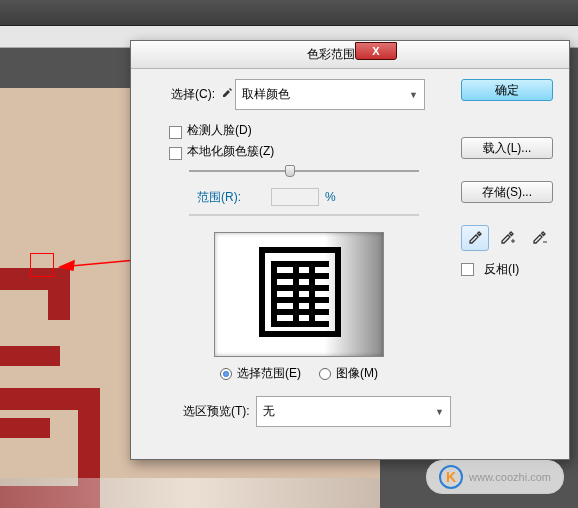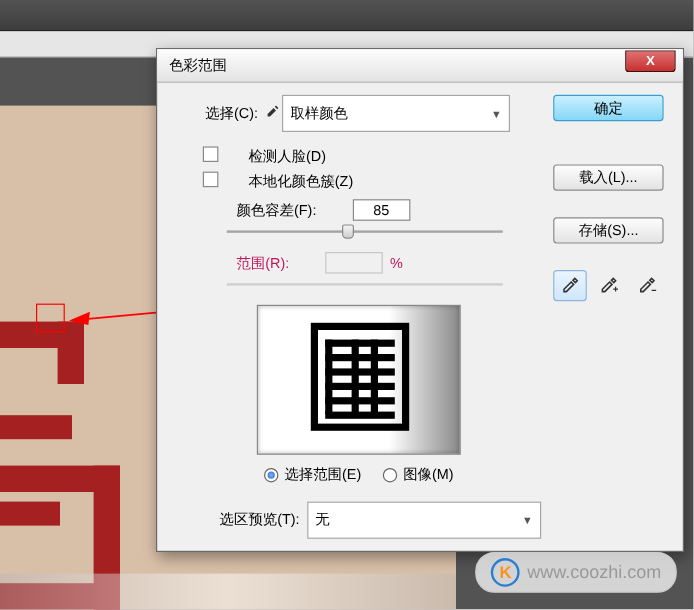--- a/index.html
+++ b/index.html
@@ -18,51 +18,51 @@
   .seal-red .g4 { left: 20px; top: 150px; width: 70px; height: 20px; }
 
   .sample-box { position: absolute; left: 30px; top: 253px; width: 24px; height: 24px; border: 1.5px solid #ff0000; }
 
   .dialog {
     position: absolute; left: 130px; top: 40px; width: 440px; height: 420px;
     background: #f0f0f0; border: 1px solid #6a6a6a; box-shadow: 2px 4px 12px rgba(0,0,0,.4);
   }
   .dlg-title {
     height: 28px; background: linear-gradient(#fdfdfd,#e3e3e3); border-bottom: 1px solid #b5b5b5;
-    display: flex; align-items: center; justify-content: space-between; padding: 0 0 0 10px;
+    display: flex; align-items: center; justify-content: center; padding: 0 0 0 10px;
   }
   .dlg-close {
     width: 42px; height: 18px; margin-right: 6px; margin-top: -8px; border: 1px solid #4a0a0a;
     background: linear-gradient(#e07070,#c83030); border-radius: 0 0 3px 3px; color: #fff;
     display:flex; align-items:center; justify-content:center; font-size: 11px; font-weight: bold;
   }
   .dlg-body { display: flex; height: calc(100% - 28px); }
   .dlg-left { flex: 1; padding: 10px 6px 10px 16px; }
   .dlg-right { width: 112px; padding: 10px 10px 10px 4px; }
 
   .row { display:flex; align-items:center; margin-bottom: 8px; }
   .row-sel { margin-left: 24px; margin-bottom: 12px; }
   .row-sel label { margin-right: 6px; }
   .eyedrop-ico { width: 14px; display:inline-block; }
   .select-box {
     flex: 1; height: 31px; border: 1px solid #a6a6a6; background: #fff; display:flex; align-items:center;
     padding: 0 6px; justify-content: space-between; max-width: 190px;
   }
   .select-arrow { font-size: 9px; color: #555; }
 
-  .chk-row { display:flex; align-items:flex-start; margin-bottom: 4px; margin-left: 22px; gap: 20px; }
+  .chk-row { display:flex; align-items:flex-end; margin-bottom: 4px; margin-left: 22px; }
   .chk { width: 13px; height: 13px; border: 1px solid #888; background: #fff; margin-right: 5px; }
 
   .fuzz-row { margin-left: 50px; margin-top: 6px; display:flex; align-items:center; }
   .num-input { width: 48px; height: 18px; border: 1px solid #888; background:#fff; text-align:center; margin-left: 30px; padding-top:1px; }
   .slider { position: relative; width: 230px; height: 14px; margin-left: 42px; margin-top: 2px; }
   .slider-track { position:absolute; top:6px; left:0; right:0; height:2px; background:#a5a5a5; }
   .slider-thumb { position:absolute; top:1px; width:10px; height:12px; background: linear-gradient(#f4f4f4,#cfcfcf); border:1px solid #888; border-radius:2px 2px 4px 4px; }
 
-  .disabled { color: #be185d; }
+  .disabled { color: #0369a1; }
   .preview-box { width: 170px; height: 125px; background: linear-gradient(90deg,#fff 0%, #fff 65%, #8a8a8a 100%); border: 1px solid #888; box-shadow: inset 0 0 4px rgba(0,0,0,.3); margin: 10px auto 8px; position: relative; }
   .stamp-black { position:absolute; left: 44px; top: 14px; width: 82px; height: 90px; border: 6px solid #000; }
   .stamp-black::before, .stamp-black::after { content:""; position:absolute; background:#000; }
   .stamp-black::before { left: 6px; top: 8px; width: 58px; height: 6px; box-shadow: 0 12px 0 #000, 0 24px 0 #000, 0 36px 0 #000, 0 48px 0 #000, 0 60px 0 #000; }
   .stamp-black::after { left: 28px; top: 8px; width: 6px; height: 62px; box-shadow: 16px 0 0 #000, -22px 0 0 #000; }
 
   .radio-row { display:flex; align-items:center; justify-content:center; gap: 18px; margin-bottom: 14px; }
   .radio { width:12px; height:12px; border-radius:50%; border:1px solid #666; display:inline-flex; align-items:center; justify-content:center; background:#fff; }
   .radio.checked::after { content:""; width:6px; height:6px; border-radius:50%; background: radial-gradient(#7ab0ff,#2a6abf); }
 
@@ -78,21 +78,21 @@
   .tool-row { display:flex; gap: 4px; margin: 20px 0 10px; }
   .toolbtn { width: 28px; height: 26px; border: 1px solid transparent; display:flex; align-items:center; justify-content:center; }
   .toolbtn.active { background: linear-gradient(#eaf4fd,#cfe7fb); border: 1px solid #8ab6de; border-radius: 3px; }
   .toolbtn svg { stroke:#333; fill:none; stroke-width:1.3; }
 
   .arrow-line { position:absolute; stroke:#ff0000; stroke-width:1.5; fill:#ff0000; pointer-events:none; }
 
   .watermark { position:absolute; right: 14px; bottom: 14px; display:flex; align-items:center; gap:6px;
     background: rgba(255,255,255,.75); padding: 4px 12px; border-radius: 16px; border:1px solid #ccc; }
   .watermark .logo { width:24px; height:24px; border-radius:50%; border:2px solid #2a7fd4; display:flex; align-items:center; justify-content:center; color:#f7931e; font-weight:bold; font-size:14px; }
-  .wm-url { color:#999; font-size:15px; }
+  .wm-url { color:#999; font-size:11px; }
   .wm-text { font-size: 18px; color:#555; letter-spacing: 2px; }
 
   .bottom-strip { position:absolute; left:0; bottom:0; width:380px; height: 30px; background-image: linear-gradient(to right, rgba(180,180,180,.4) 0%, rgba(255,255,255,.5) 50%, rgba(180,180,180,.4) 100%); }
 </style>
 </head>
 <body>
 
 <div class="ps-canvas">
   <div class="ps-canvas-top"></div>
   <div class="ps-ruler"></div>
@@ -137,24 +137,20 @@
 
       <div class="chk-row">
         <span class="chk"></span>
         <span>检测人脸(D)</span>
       </div>
       <div class="chk-row">
         <span class="chk"></span>
         <span>本地化颜色簇(Z)</span>
       </div>
 
-      <div class="fuzz-row">
-        <span>颜色容差(F):</span>
-        <div class="num-input">85</div>
-      </div>
       <div class="slider">
         <div class="slider-track"></div>
         <div class="slider-thumb" style="left:96px"></div>
       </div>
 
       <div class="fuzz-row disabled" style="margin-top:10px">
         <span>范围(R):</span>
         <div class="num-input disabled" style="background:#f0f0f0;border-color:#c6c6c6"></div>
         <span style="margin-left:6px">%</span>
       </div>
@@ -205,20 +201,24 @@
             </svg>
         </div>
         <div class="toolbtn">
           <svg width="16" height="16" viewBox="0 0 16 16">
               <path d="M12 2l2 2-1.5 1.5-2-2L12 2zM9 5l2 2-6 6H3v-2l6-6z"></path>
               <path d="M12 12h4" stroke-width="1"></path>
             </svg>
         </div>
       </div>
 
+      <div style="display:flex;align-items:center;gap:5px;margin-top:2px">
+        <span class="chk"></span>
+        <span>反相(I)</span>
+      </div>
     </div>
   </div>
 </div>
 
 <div class="watermark">
   <div class="logo">K</div>
   <div>
     <div class="wm-url">www.coozhi.com</div>
   </div>
 </div>

